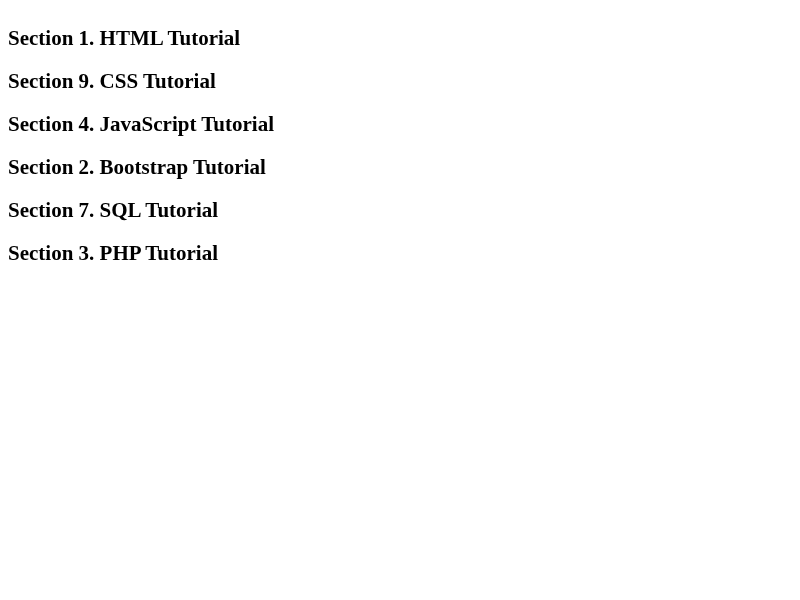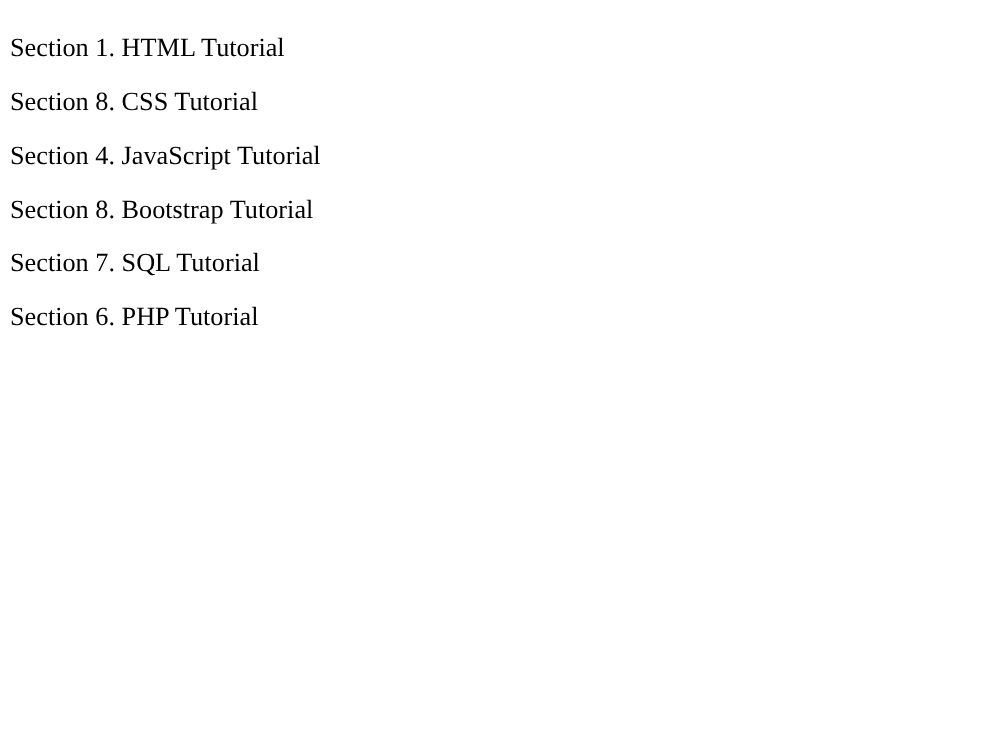--- a/index.html
+++ b/index.html
@@ -4,25 +4,25 @@
   <style>
     body {
       margin: 0;
       padding: 8px;
       font-family: "Times New Roman", Times, serif;
       background: #ffffff;
       color: #000000;
     }
     h3 {
       font-size: 21px;
-      font-weight: normal;
+      font-weight: bold;
       margin: 18px 0;
     }
   </style>
 </head>
 <body>
 
 <h3>Section 1. HTML Tutorial</h3>
-<h3>Section 8. CSS Tutorial</h3>
+<h3>Section 9. CSS Tutorial</h3>
 <h3>Section 4. JavaScript Tutorial</h3>
-<h3>Section 8. Bootstrap Tutorial</h3>
+<h3>Section 2. Bootstrap Tutorial</h3>
 <h3>Section 7. SQL Tutorial</h3>
-<h3>Section 6. PHP Tutorial</h3>
+<h3>Section 3. PHP Tutorial</h3>
 
 </body></html>

